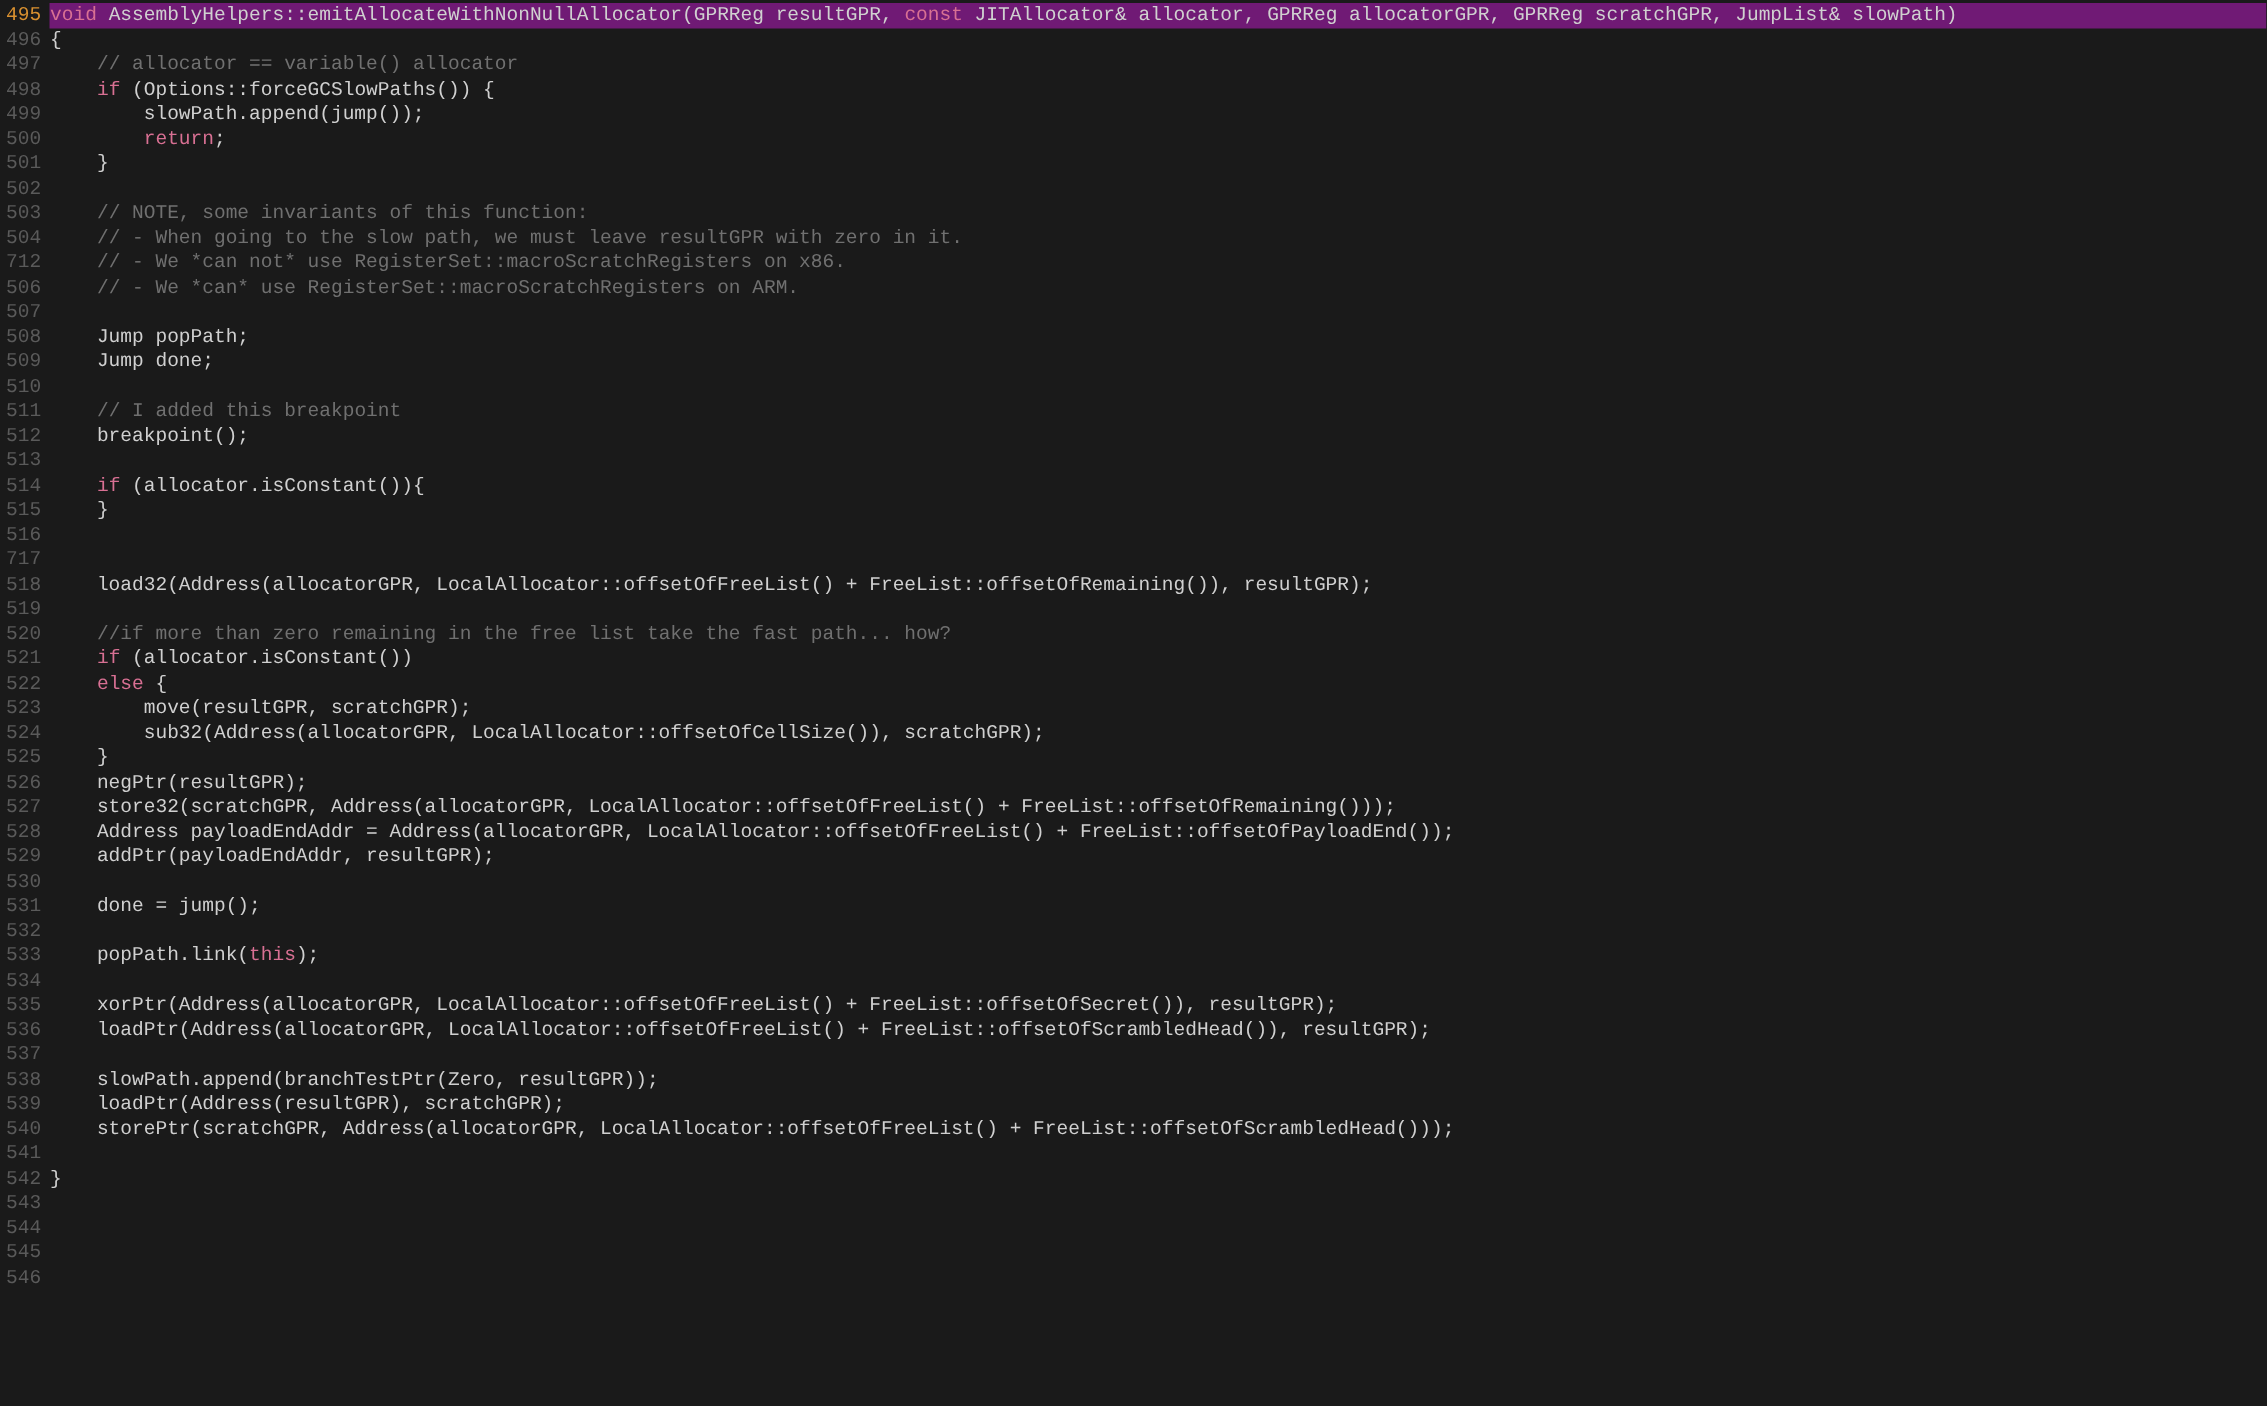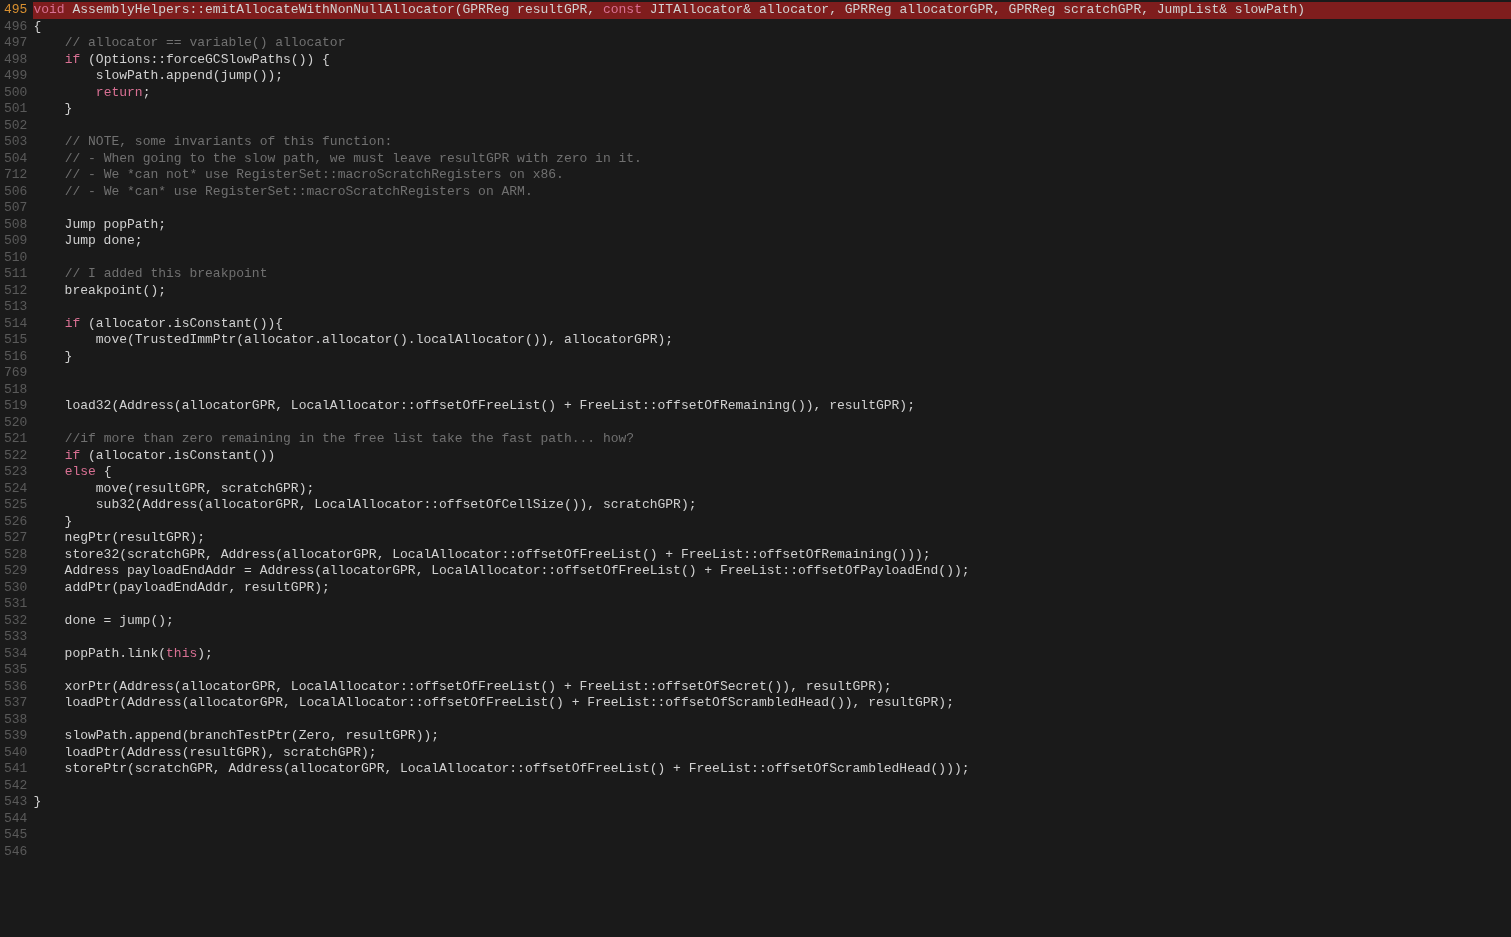--- a/index.html
+++ b/index.html
@@ -28,21 +28,21 @@
   .code {
     flex: 1;
     padding: 2px 0;
     color: #d0d0d0;
   }
   .line {
     height: 16.5px;
     white-space: pre;
   }
   .current-line {
-    background: #7f1d1d;
+    background: #701a75;
   }
   .kw { color: #d87093; }
   .comment { color: #707070; }
   .this { color: #d87093; }
 </style>
 </head>
 <body>
 
 <div class="code-container">
   <div class="gutter">
@@ -61,21 +61,21 @@
       <div class="line">507</div>
       <div class="line">508</div>
       <div class="line">509</div>
       <div class="line">510</div>
       <div class="line">511</div>
       <div class="line">512</div>
       <div class="line">513</div>
       <div class="line">514</div>
       <div class="line">515</div>
       <div class="line">516</div>
-      <div class="line">769</div>
+      <div class="line">717</div>
       <div class="line">518</div>
       <div class="line">519</div>
       <div class="line">520</div>
       <div class="line">521</div>
       <div class="line">522</div>
       <div class="line">523</div>
       <div class="line">524</div>
       <div class="line">525</div>
       <div class="line">526</div>
       <div class="line">527</div>
@@ -113,21 +113,20 @@
       <div class="line">    <span class="comment">// - We *can not* use RegisterSet::macroScratchRegisters on x86.</span></div>
       <div class="line">    <span class="comment">// - We *can* use RegisterSet::macroScratchRegisters on ARM.</span></div>
       <div class="line">&nbsp;</div>
       <div class="line">    Jump popPath;</div>
       <div class="line">    Jump done;</div>
       <div class="line">&nbsp;</div>
       <div class="line">    <span class="comment">// I added this breakpoint</span></div>
       <div class="line">    breakpoint();</div>
       <div class="line">&nbsp;</div>
       <div class="line">    <span class="kw">if</span> (allocator.isConstant()){</div>
-      <div class="line">        move(TrustedImmPtr(allocator.allocator().localAllocator()), allocatorGPR);</div>
       <div class="line">    }</div>
       <div class="line">&nbsp;</div>
       <div class="line">&nbsp;</div>
       <div class="line">    load32(Address(allocatorGPR, LocalAllocator::offsetOfFreeList() + FreeList::offsetOfRemaining()), resultGPR);</div>
       <div class="line">&nbsp;</div>
       <div class="line">    <span class="comment">//if more than zero remaining in the free list take the fast path... how?</span></div>
       <div class="line">    <span class="kw">if</span> (allocator.isConstant())</div>
       <div class="line">    <span class="kw">else</span> {</div>
       <div class="line">        move(resultGPR, scratchGPR);</div>
       <div class="line">        sub32(Address(allocatorGPR, LocalAllocator::offsetOfCellSize()), scratchGPR);</div>

